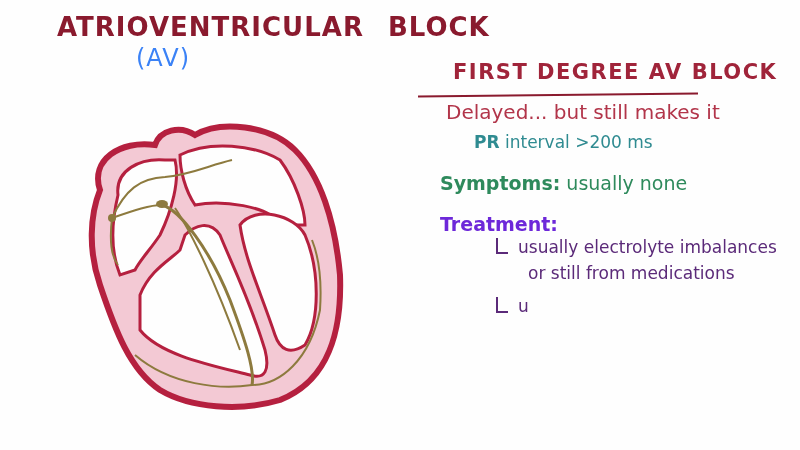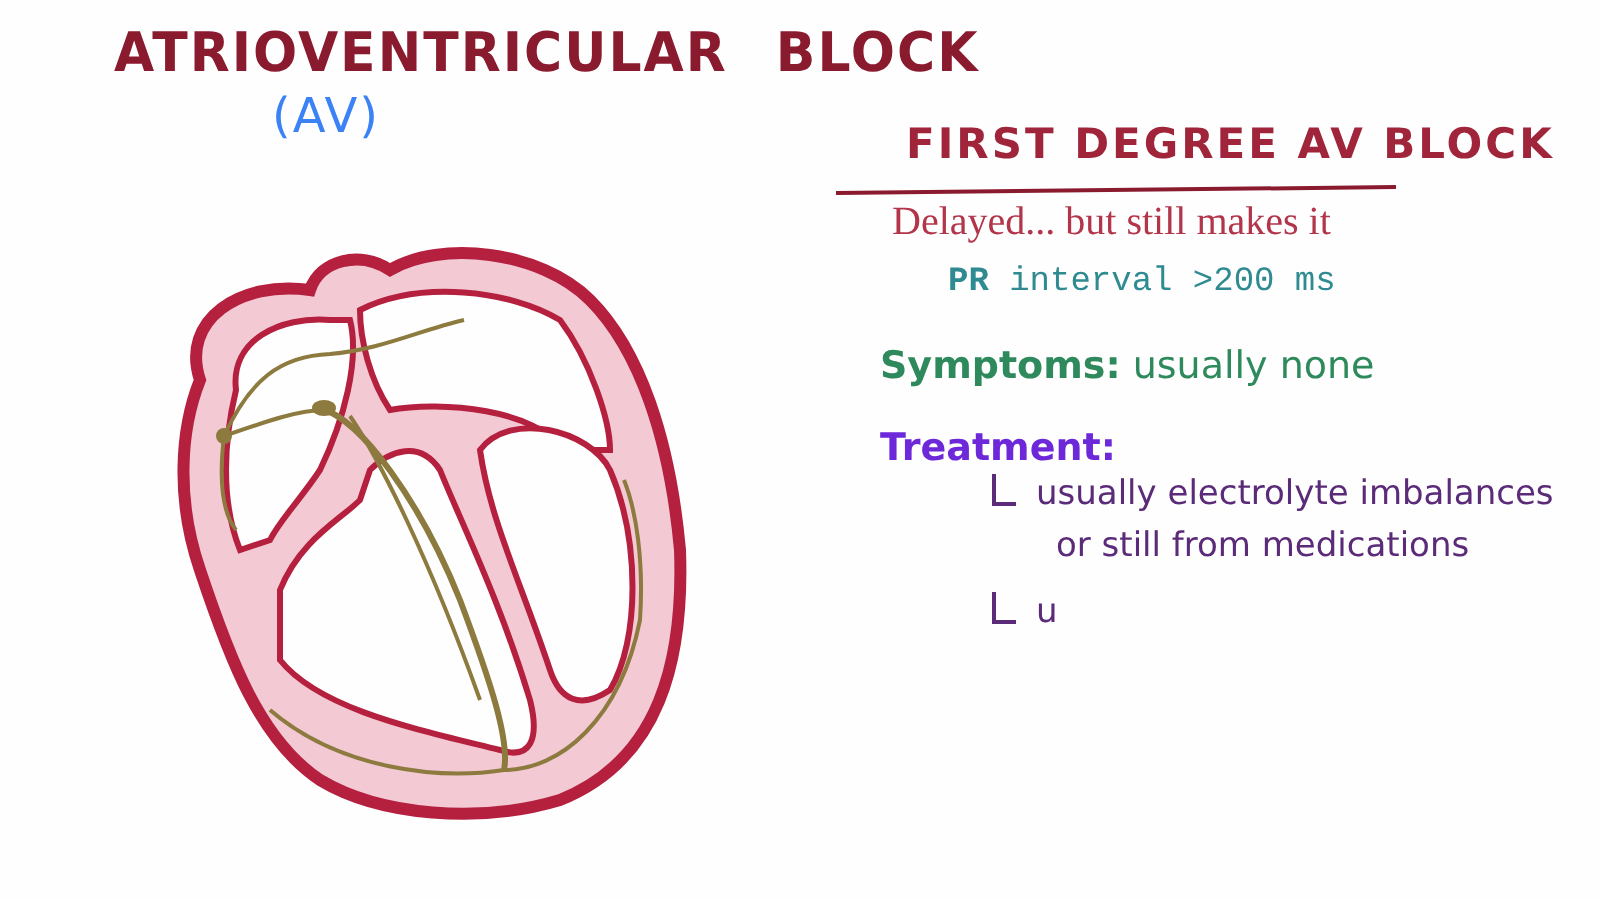--- a/index.html
+++ b/index.html
@@ -11,22 +11,22 @@
     .title {
       left: 57px; top: 12px; font-size: 26px; font-weight: bold; color: #8a1a2e;
       letter-spacing: 1px; transform: scaleY(1.05);
     }
     .title .gap { display: inline-block; width: 24px; }
     .subtitle { left: 136px; top: 44px; font-size: 24px; color: #3b82f6; letter-spacing: 1px; }
     .h2 {
       left: 418px; top: 60px; font-size: 21px; font-weight: bold; color: #a0243a; letter-spacing: 1.5px; margin-left: 35px;
     }
     .underline { left: 418px; top: 94px; width: 280px; height: 2px; background: #8a1a2e; transform: rotate(-0.6deg); }
-    .delayed { left: 446px; top: 100px; font-size: 20px; color: #b2354a; font-family: Liberation Serif, serif; }
-    .pr { left: 474px; top: 132px; font-size: 17px; color: #2f8b91; font-family: Liberation Mono, monospace; }
+    .delayed { left: 446px; top: 100px; font-size: 20px; color: #b2354a; }
+    .pr { left: 474px; top: 132px; font-size: 17px; color: #2f8b91; }
     .pr b { font-weight: bold; }
     .symptoms { left: 440px; top: 172px; font-size: 19px; color: #2e8a5c; text-align: center; }
     .symptoms b { font-weight: bold; }
     .treatment { left: 440px; top: 213px; font-size: 19px; font-weight: bold; color: #6d28d9; }
     .tx1 { left: 496px; top: 237px; font-size: 17px; color: #5b2a79; }
     .tx2 { left: 528px; top: 263px; font-size: 17px; color: #5b2a79; }
     .tx3 { left: 496px; top: 296px; font-size: 17px; color: #5b2a79; }
     .bracket { display: inline-block; width: 10px; height: 14px; border-left: 2px solid #5b2a79; border-bottom: 2px solid #5b2a79; margin-right: 10px; vertical-align: -1px; }
     svg.heart { position: absolute; left: 80px; top: 100px; }
   </style>

